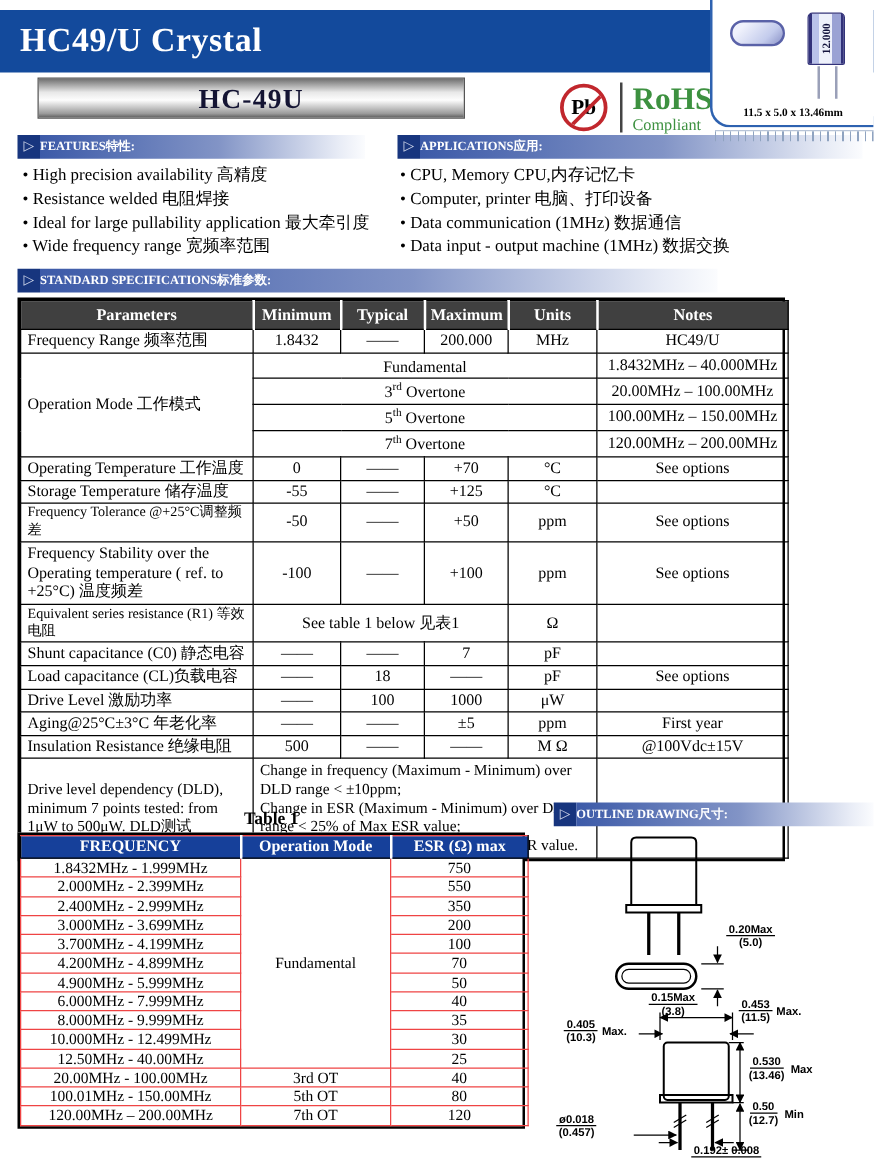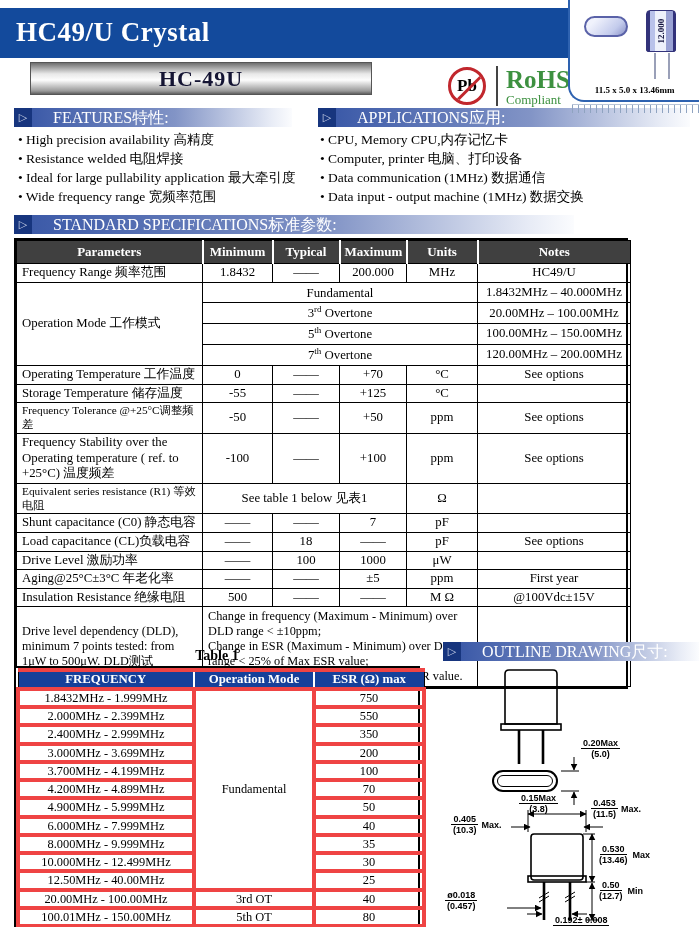--- a/index.html
+++ b/index.html
@@ -63,21 +63,21 @@
   .rohs-main { color:#3d9140; font-weight:bold; font-size:25px; display:block; }
   .rohs-sub { color:#3d9140; font-size:13px; display:block; margin-top:1px; }
   
   .sec { position:absolute; height:19px; display:flex; }
   .sec-tri {
     width:18px; height:19px; background:#17357e; color:#cfd6ea;
     font-size:11px; line-height:19px; text-align:center; flex:0 0 18px;
   }
   .sec-bar {
     flex:1; background:linear-gradient(90deg,#3c5aa8,#8294c6 55%,#e8ecf6 92%,#fbfcfe);
-    color:#fff; font-weight:normal; font-size:16px; line-height:19px; padding-left:21px;
+    color:#fff; font-weight:bold; font-size:10px; line-height:19px; padding-left:0;
   }
   
   .bullets { position:absolute; font-size:13.5px; line-height:19px; }
   .bullets .bullet-item::before { content:"• "; }
   
   .spec-wrap { position:absolute; top:238px; left:14px; width:614px; border:2px solid #000; background:#fff; }
   table { border-collapse:collapse; width:100%; table-layout:fixed; }
   .spec-table td, .spec-table th { border:1px solid #000; font-size:12.8px; padding:1px 4px; height:18px; line-height:1.22; }
   .spec-table th {
     background:#404040; color:#fff; font-weight:bold; font-size:13px; height:23px;
@@ -86,21 +86,21 @@
   .spec-table th:first-child { border-left:1px solid #000; }
   .spec-table th:last-child { border-right:1px solid #000; }
   .spec-table td { text-align:center; }
   .spec-table td.param { text-align:left; padding-left:5px; }
   .spec-table td.small { font-size:11.3px; }
   .spec-table td.desc { text-align:left; white-space:pre-line; font-size:12.3px; padding:2px 5px; }
   sup { font-size:9px; }
   
   .t1-title { position:absolute; top:648px; left:14px; width:406px; text-align:center; font-weight:bold; font-size:14px; }
   .t1-wrap { position:absolute; top:666px; left:14px; width:406px; border:2px solid #000; background:#fff; }
-  .t1 td, .t1 th { border:4px solid #ef4444; font-size:12.4px; padding:0 3px; height:15px; text-align:center; line-height:1.15; }
+  .t1 td, .t1 th { border:1px solid #ef4444; font-size:12.4px; padding:0 3px; height:15px; text-align:center; line-height:1.15; }
   .t1 th {
     background:#16409a; color:#fff; font-weight:bold; font-size:12.8px; height:18px;
     border-left:2px solid #fff; border-right:2px solid #fff; border-bottom:1px solid #000;
   }
   .t1 th:first-child { border-left:1px solid #000; }
   .t1 th:last-child { border-right:1px solid #000; }
   
   .outline-block { position:absolute; top:642px; left:443px; width:256px; }
   .drawing { position:relative; width:256px; height:262px; margin-top:3px; }
   .drawing-svg { position:absolute; left:0; top:0; }

